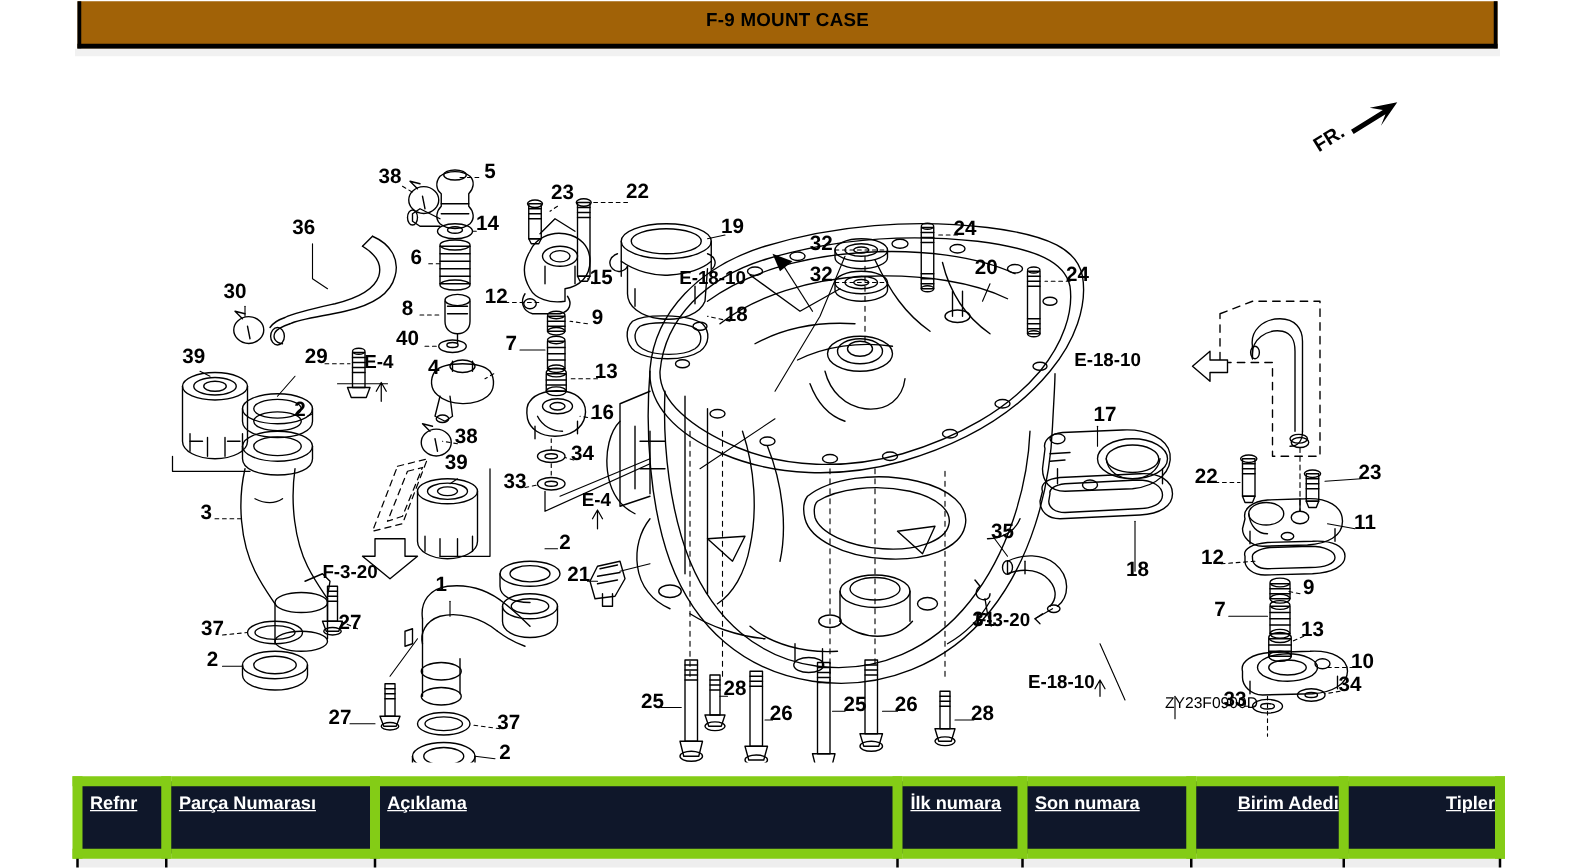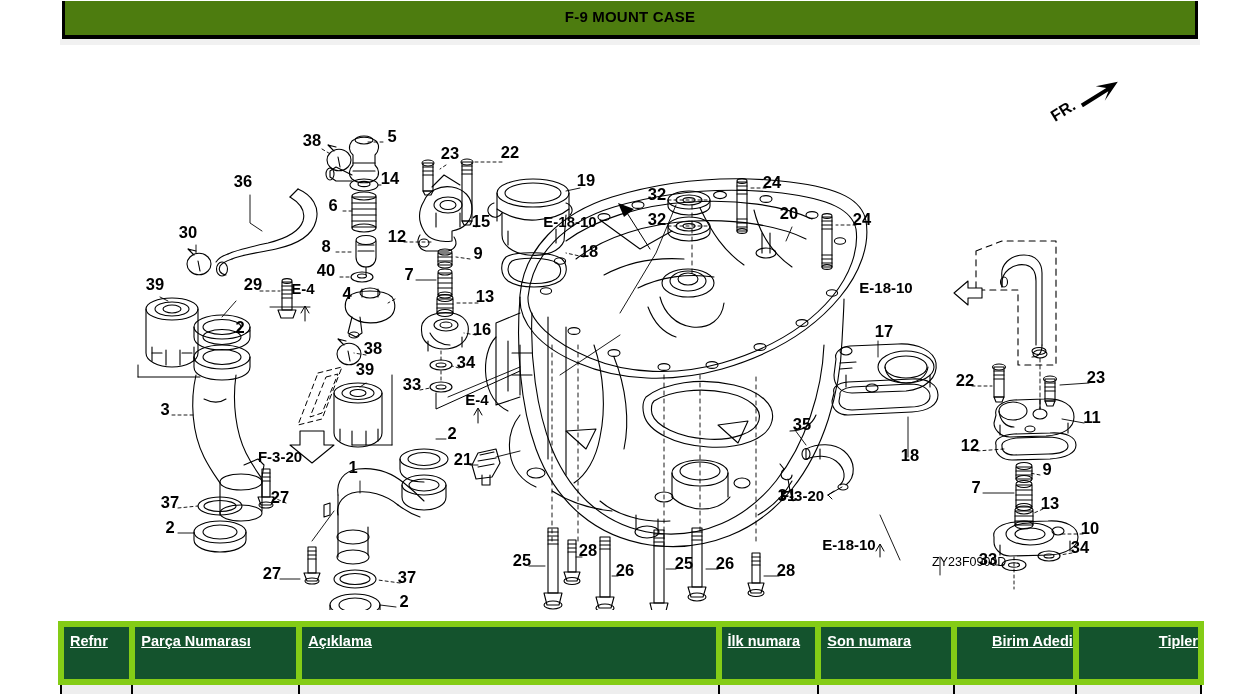--- a/index.html
+++ b/index.html
@@ -8,21 +8,21 @@
     background:#ffffff;
     font-family:"Liberation Sans", sans-serif;
     overflow:hidden;
     position:relative;
   }
   
   #title-frame{
     position:absolute;left:62px;top:1px;width:1136px;height:38px;
     border-left:3px solid #000;border-right:3px solid #000;border-bottom:4px solid #000;
     box-sizing:border-box;
-    background:#4d7c0f;
+    background:#a16207;
   }
   #title-text{
     position:absolute;left:0;top:0;width:100%;height:30px;
     display:flex;align-items:center;justify-content:center;
     font-size:15px;font-weight:bold;letter-spacing:.2px;color:#000;
     white-space:nowrap;
   }
   #title-shadow{
     position:absolute;left:60px;top:39px;width:1140px;height:6px;
     background:#f1f1f1;
@@ -34,25 +34,25 @@
   }
   #diagram svg{display:block;}
 
   
   #parts-table{
     position:absolute;left:58px;top:621px;width:1146px;
     border-collapse:collapse;
     table-layout:fixed;
   }
   #parts-table th{
-    background:#14532d;color:#ffffff;
+    background:#0f172a;color:#ffffff;
     font-size:14.5px;font-weight:bold;
     text-align:left;vertical-align:top;
     padding:6px 5px 4px 6px;
-    border:6px solid #84cc16;
+    border:8px solid #84cc16;
     height:58px;
     box-sizing:border-box;
     line-height:1.22;
   }
   #parts-table th span{ text-decoration:underline; }
   #parts-table th.right{ text-align:right; padding-right:0;}
   #parts-table tbody td{
     background:#eeeeee;border-left:2px solid #000;border-right:2px solid #000;
     height:10px;padding:0;
   }

